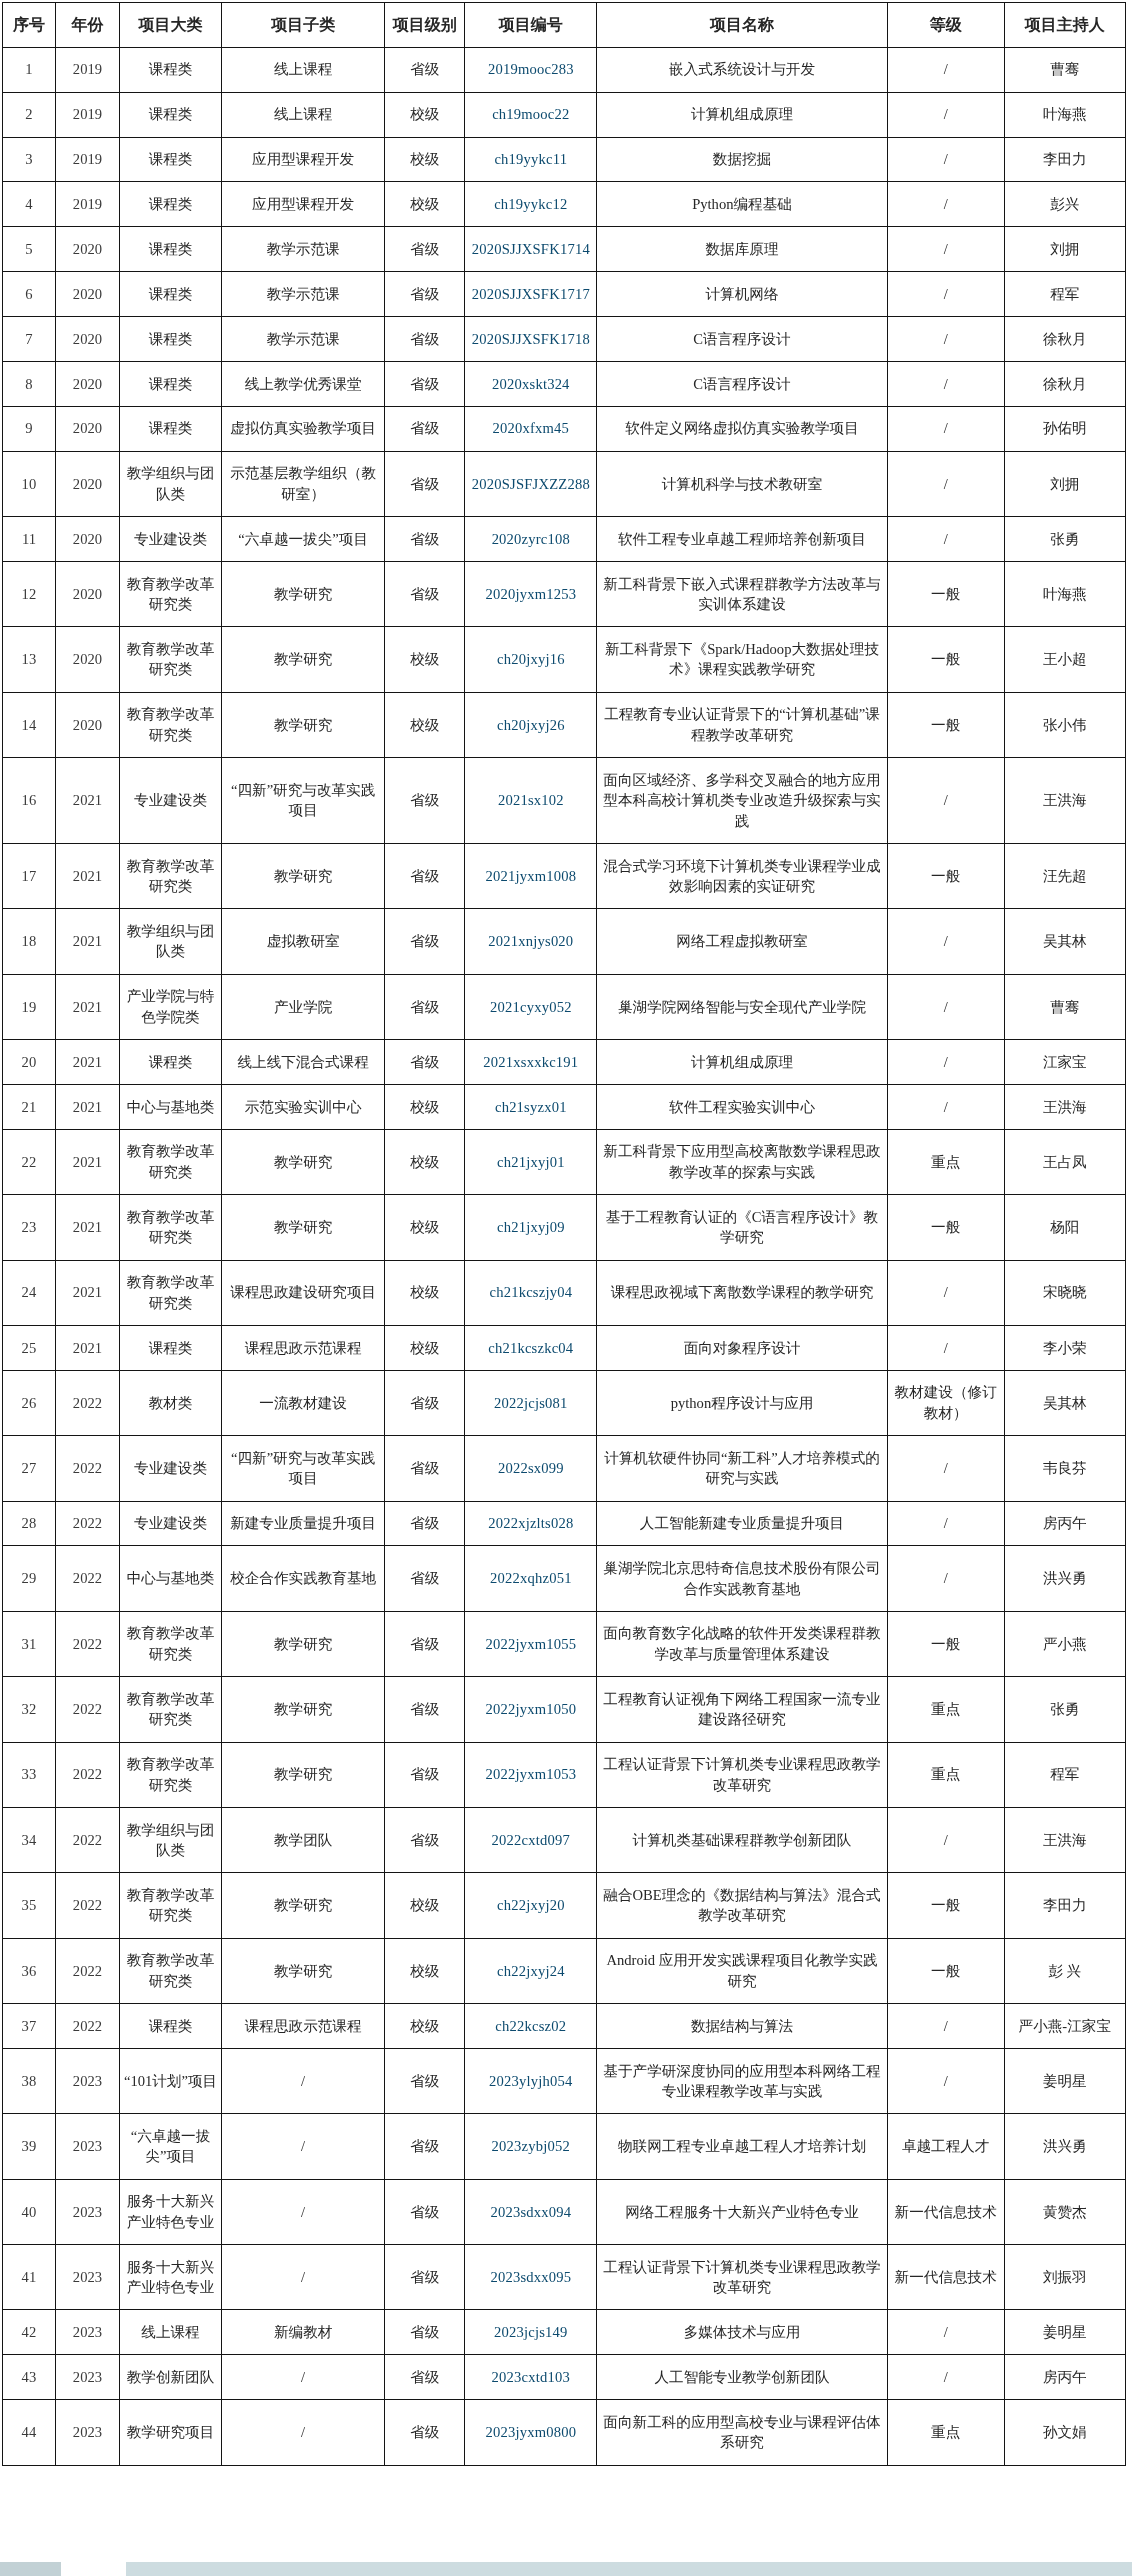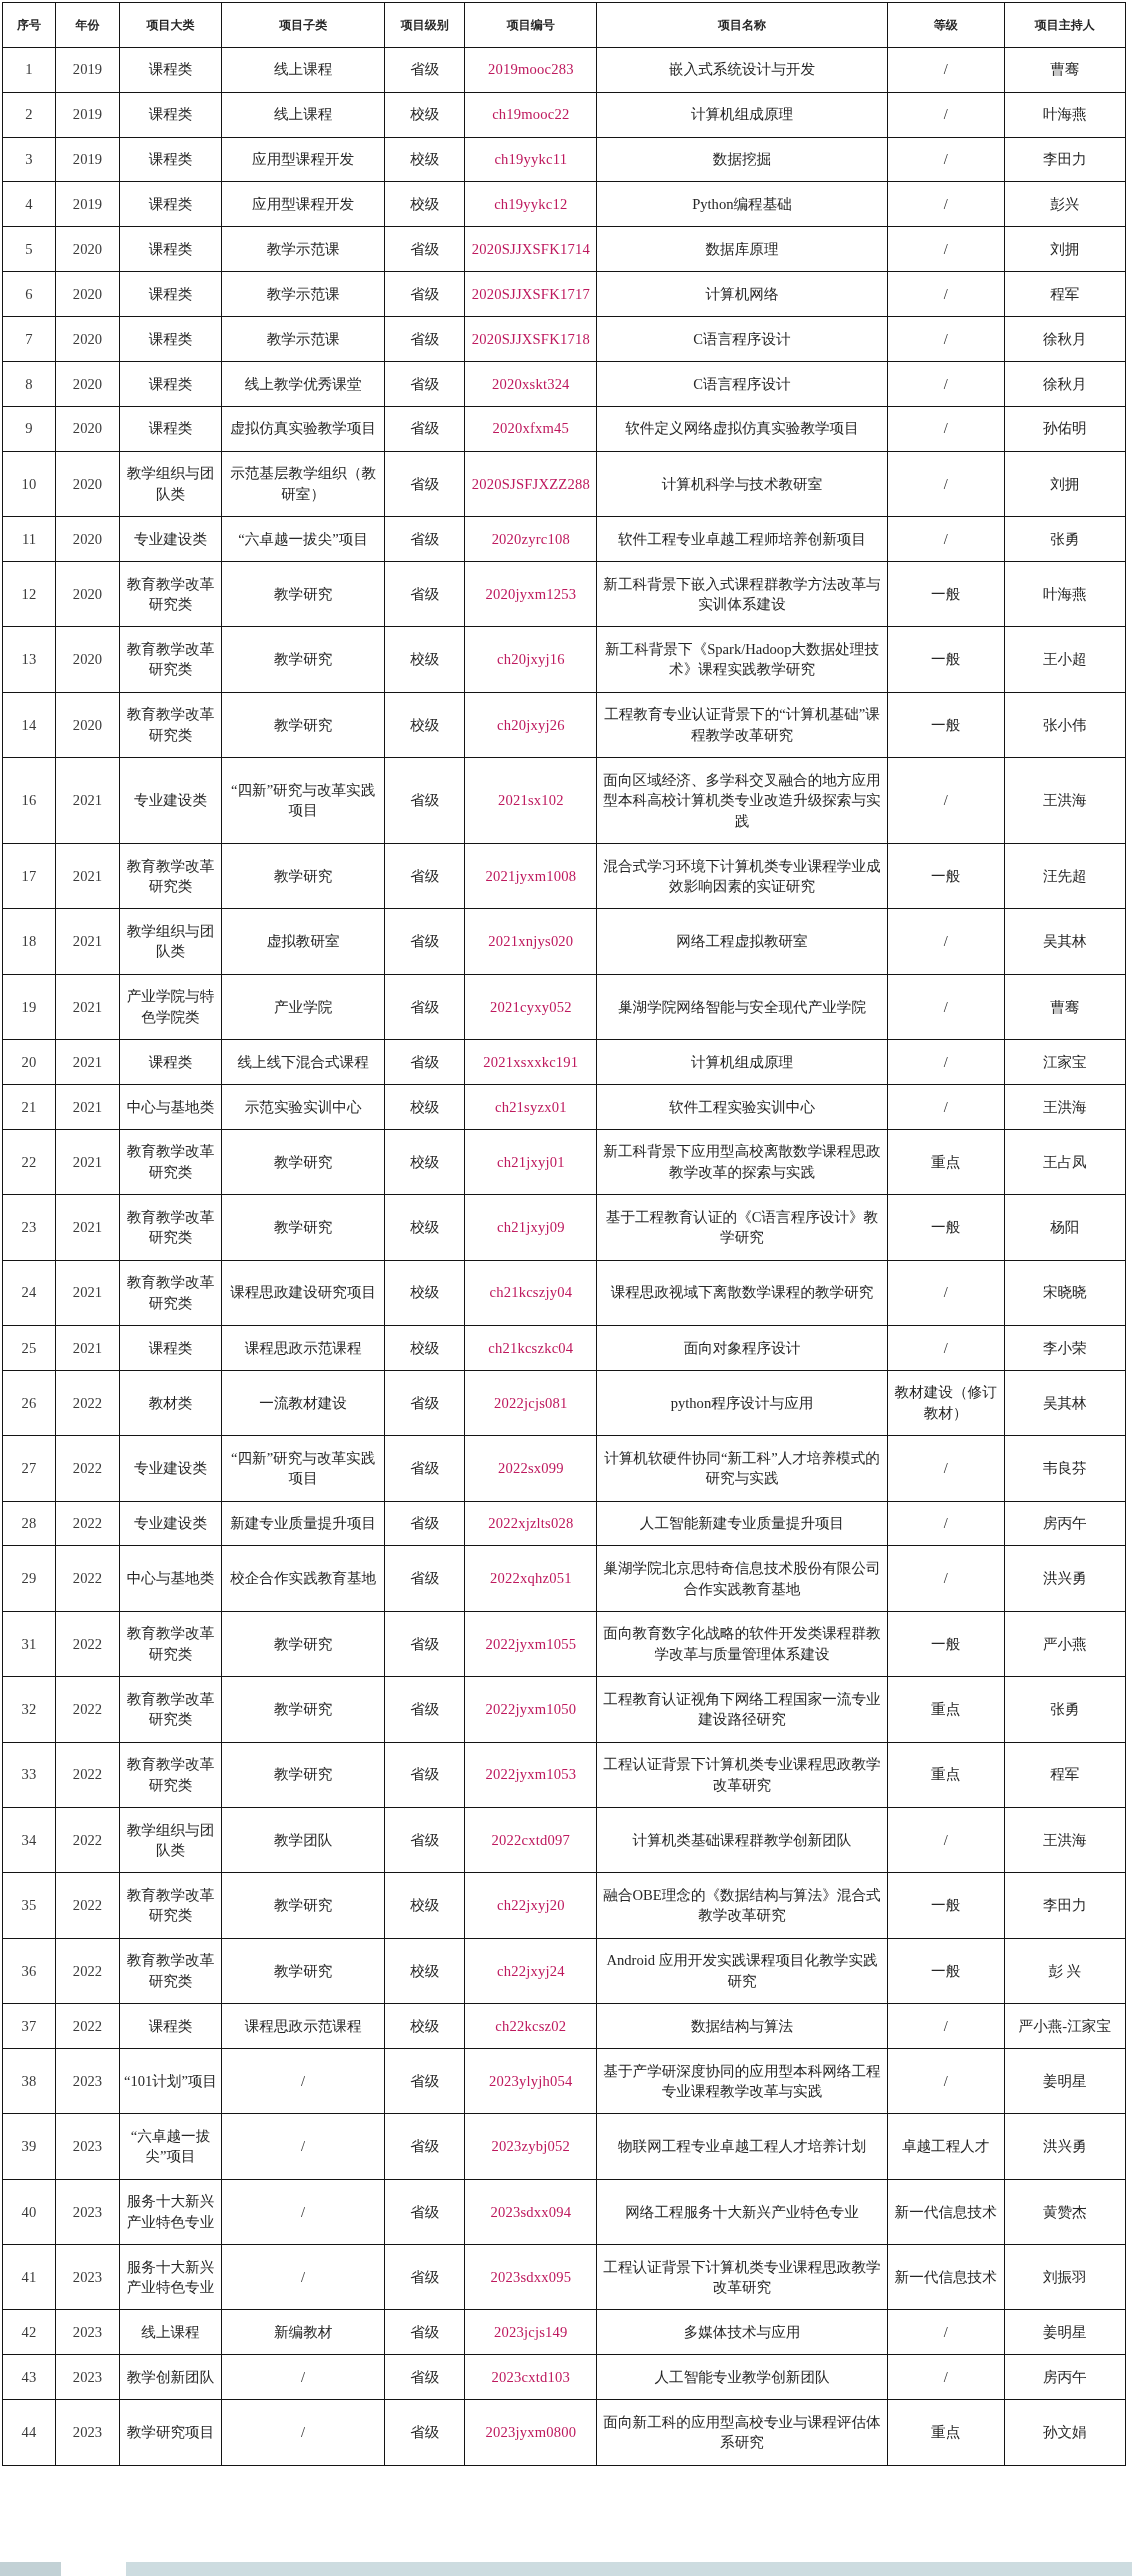--- a/index.html
+++ b/index.html
@@ -13,23 +13,23 @@
     border-collapse:collapse;table-layout:fixed;width:1124px;
   }
   table.main th, table.main td{
     border:1px solid #141414;
     text-align:center;vertical-align:middle;
     padding:11.7px 2.9px;line-height:20.5px;
     font-size:14.6px;
     word-break:break-word;
     background:#fff;
   }
-  table.main th{font-weight:bold;font-size:12px;padding:11.7px 1.9px;}
+  table.main th{font-weight:bold;font-size:16px;padding:11.7px 1.9px;}
   td.col-no, td.col-year{font-size:14.6px;color:#3a3a3a;}
-  td.col-number{font-size:14.6px;color:#be185d;letter-spacing:0.2px;}
+  td.col-number{font-size:14.6px;color:#0c4a6e;letter-spacing:0.2px;}
   
   col.c-no{width:53px}
   col.c-year{width:64px}
   col.c-category{width:102px}
   col.c-subcategory{width:163px}
   col.c-level{width:80px}
   col.c-number{width:132px}
   col.c-name{width:290px}
   col.c-grade{width:117px}
   col.c-leader{width:121px}

